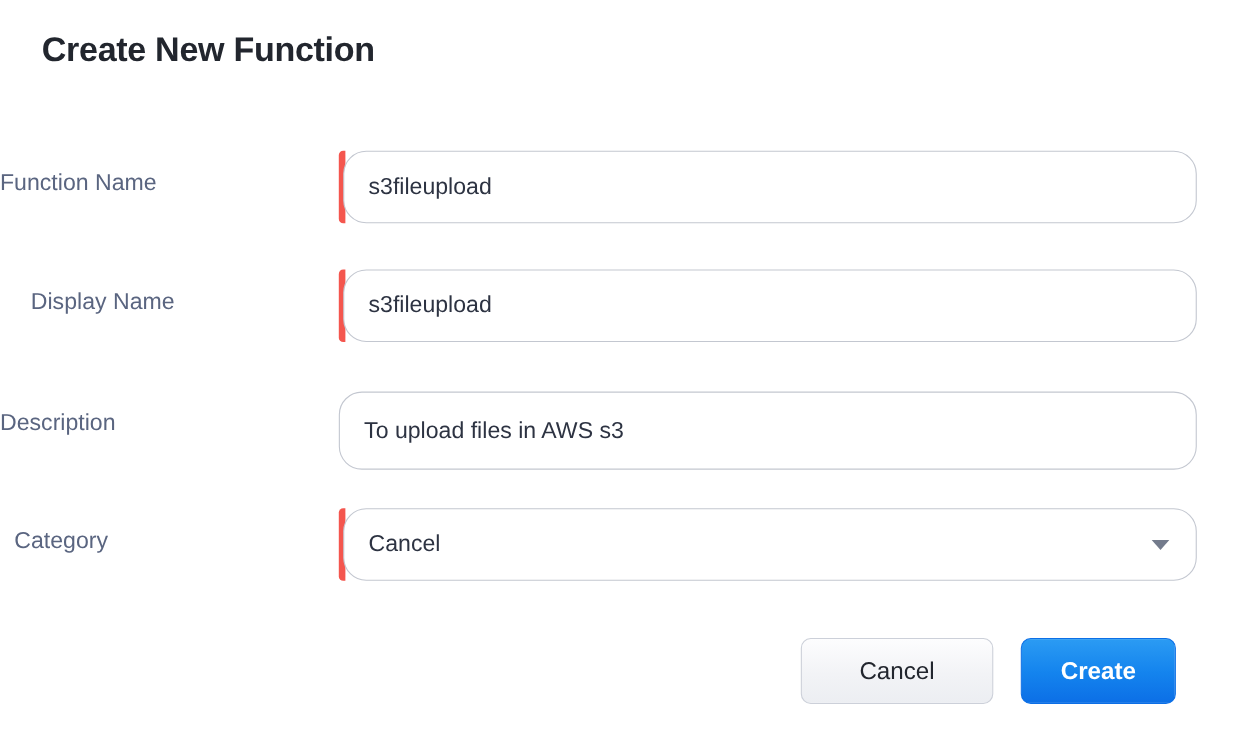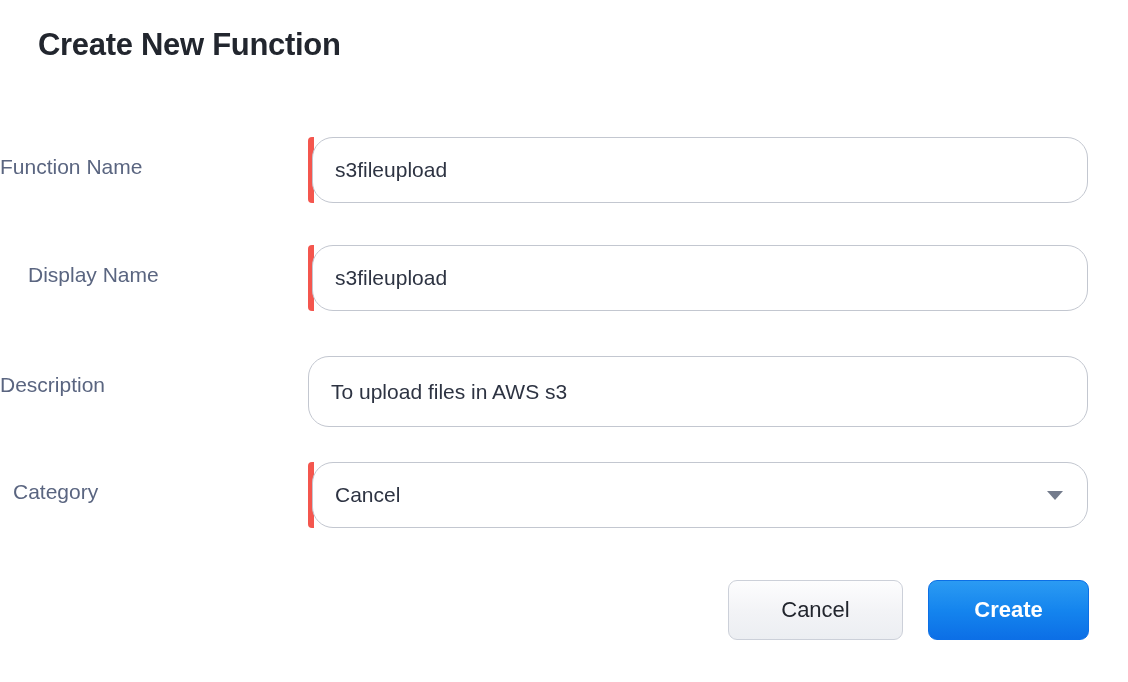--- a/index.html
+++ b/index.html
@@ -131,21 +131,21 @@
     top: 580px;
     width: 175px;
     background: linear-gradient(to bottom, #fdfdfe 0%, #f2f3f6 55%, #eceef2 100%);
     border: 1px solid #ccd0d9;
     color: #22262e;
   }
 
   .btn-create {
     left: 928px;
     top: 580px;
-    width: 161px;
+    width: 141px;
     background: linear-gradient(to bottom, #2b9bf3 0%, #1484ee 52%, #0c6fe6 100%);
     border: 1px solid #0c6fe6;
     color: #ffffff;
     font-weight: bold;
   }
 </style>
 </head>
 <body>
 
 <div class="dialog">

